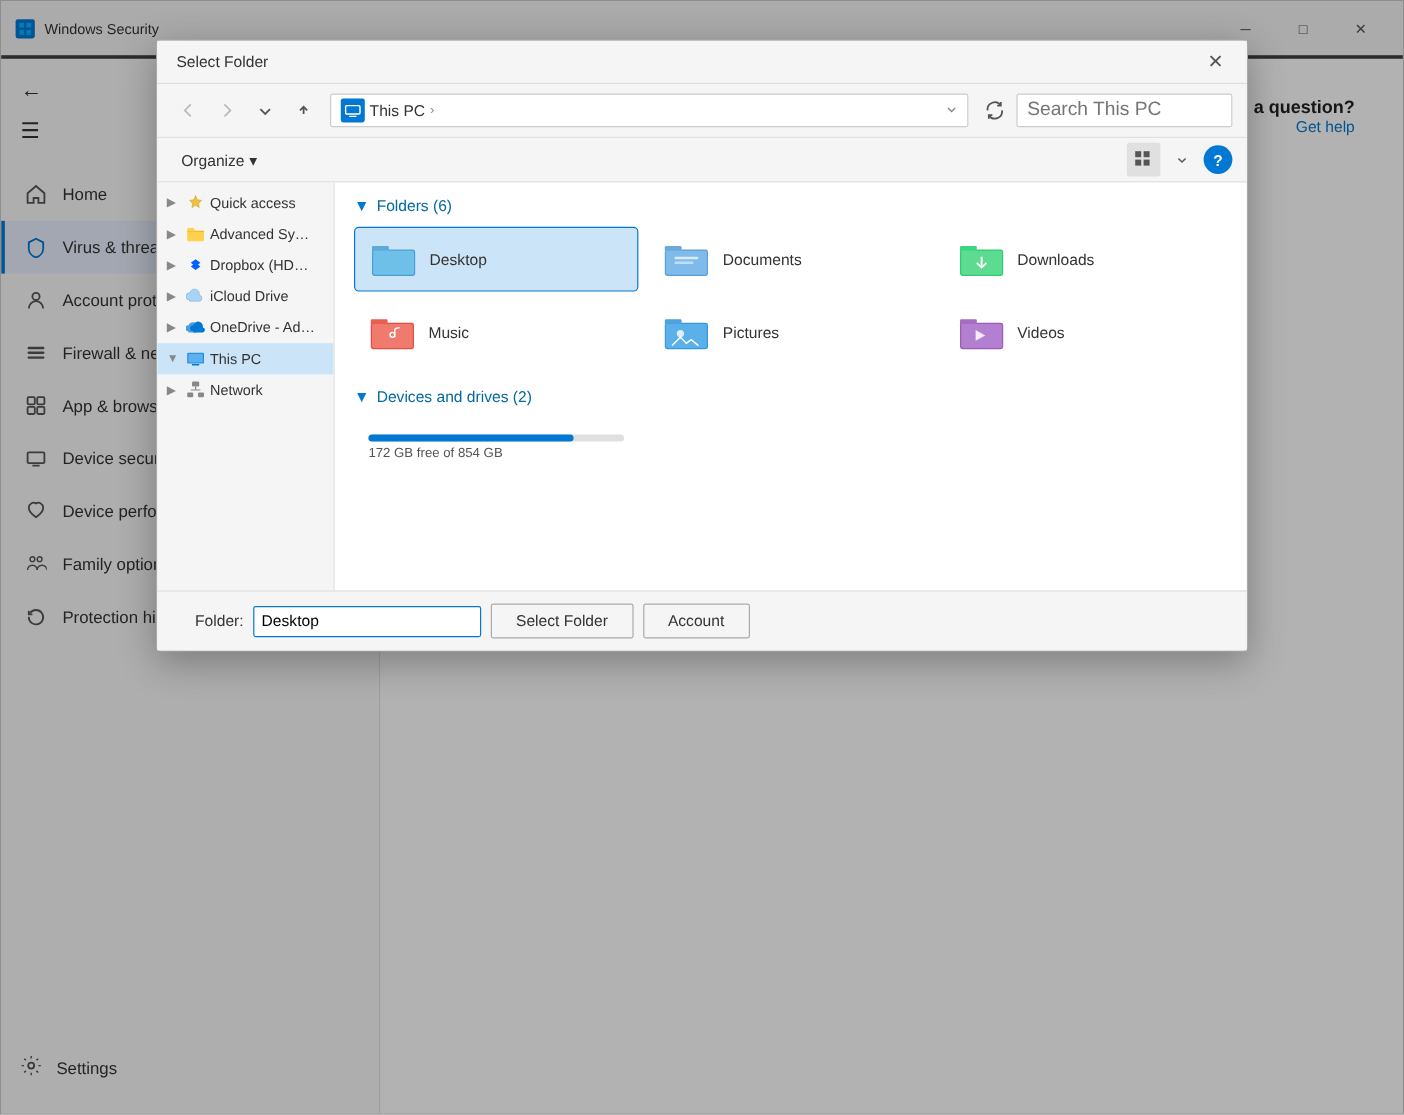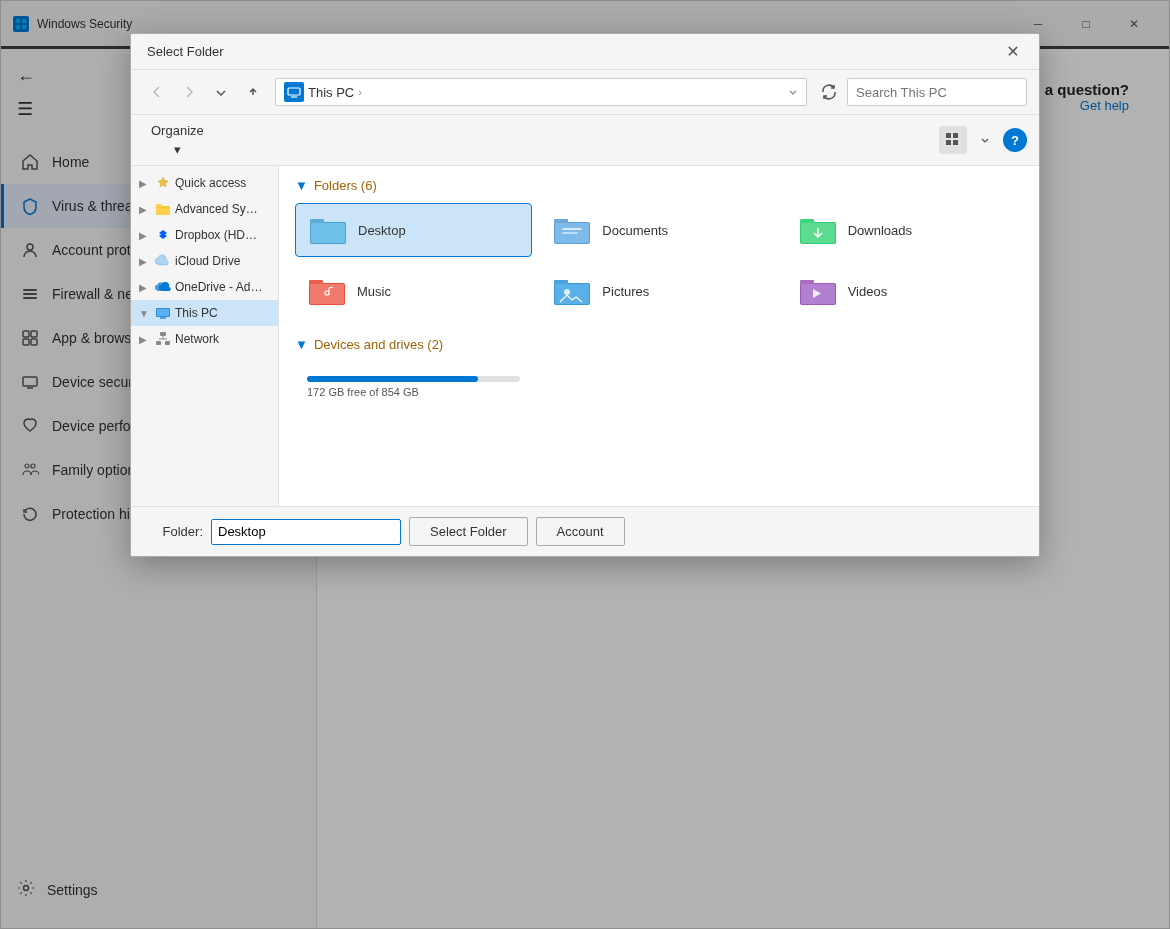--- a/index.html
+++ b/index.html
@@ -293,21 +293,21 @@
       border: 1px solid #ccc;
       border-radius: 2px;
       display: flex;
       align-items: center;
       padding: 0 8px;
       gap: 4px;
     }
     .search-input {
       border: none;
       outline: none;
-      font-size: 13px;
+      font-size: 16px;
       color: #888;
       background: transparent;
       flex: 1;
     }
 
     
     .dialog-toolbar2 {
       display: flex;
       align-items: center;
       padding: 4px 12px;
@@ -317,21 +317,20 @@
     }
     .organize-btn {
       display: flex;
       align-items: center;
       gap: 4px;
       padding: 4px 8px;
       font-size: 13px;
       color: #333;
       cursor: pointer;
       border-radius: 2px;
-      flex-direction: column;
     }
     .view-controls {
       margin-left: auto;
       display: flex;
       align-items: center;
       gap: 4px;
     }
     .view-btn {
       width: 28px;
       height: 28px;
@@ -414,21 +413,21 @@
       align-items: center;
       gap: 6px;
       margin-bottom: 10px;
       font-size: 13px;
     }
     .section-toggle {
       color: #0078d4;
       cursor: pointer;
     }
     .section-title {
-      color: #a16207;
+      color: #0369a1;
       font-size: 13px;
     }
 
     
     .folder-grid {
       display: grid;
       grid-template-columns: repeat(3, 1fr);
       gap: 8px;
       margin-bottom: 20px;
     }

